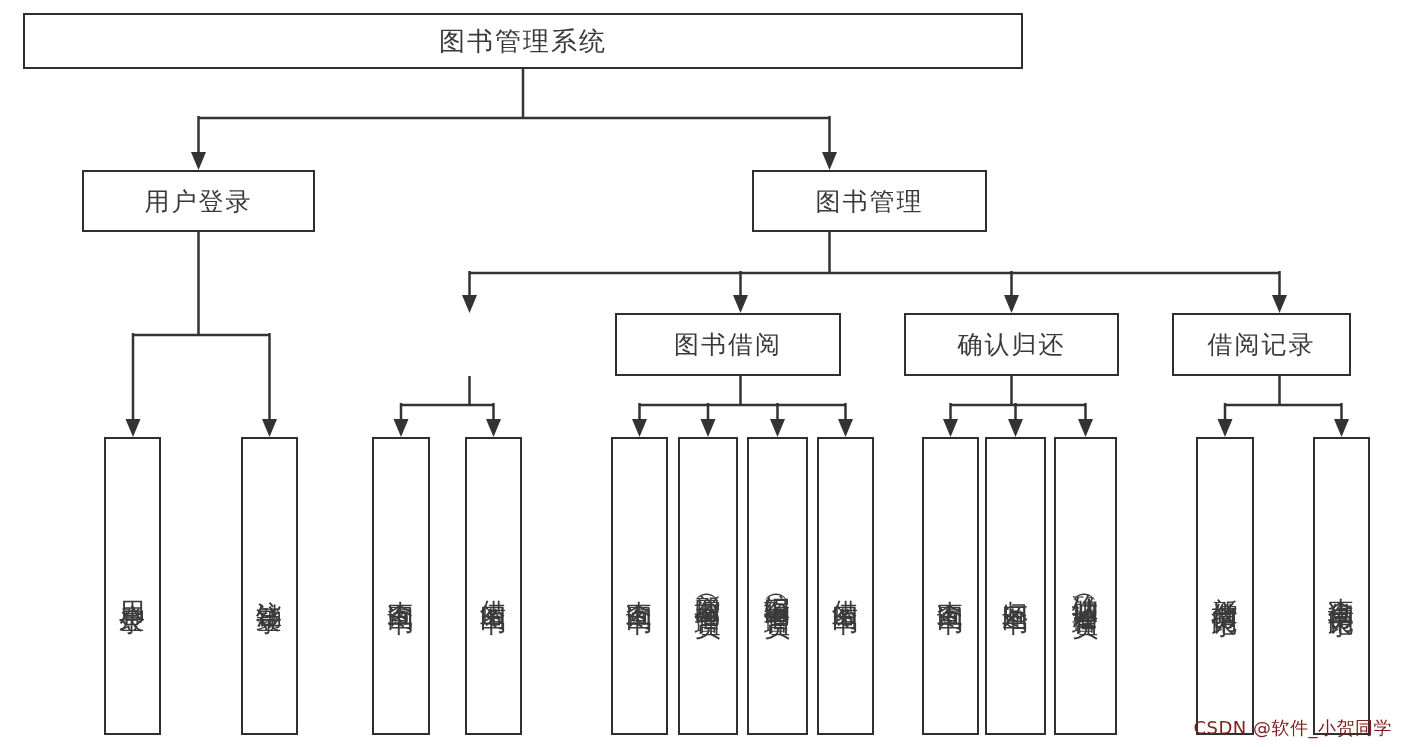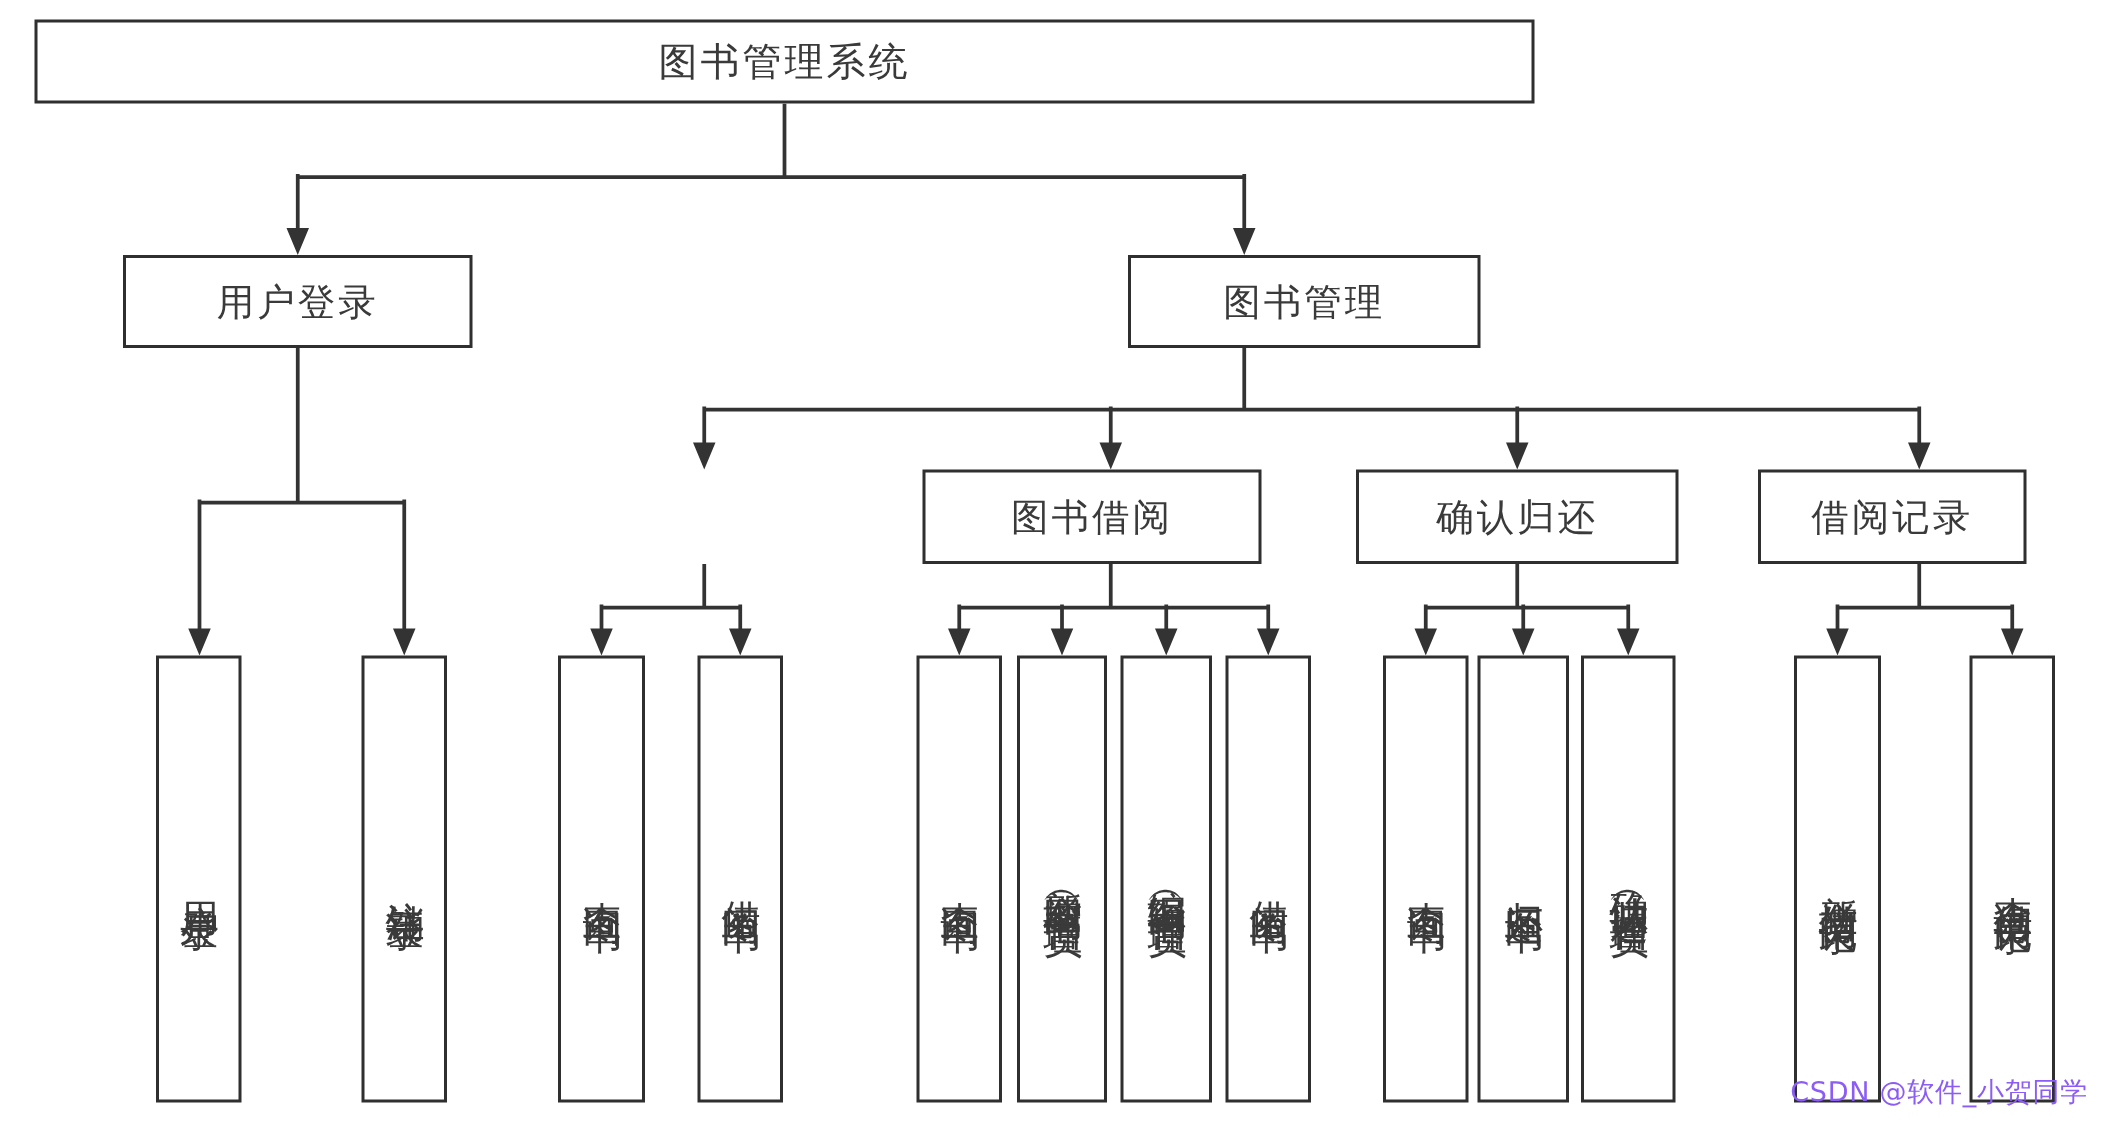--- a/index.html
+++ b/index.html
@@ -35,21 +35,21 @@
     line-height:1;
     letter-spacing:3px;
     color:#3a3a3a;
   }
   .watermark{
     position:absolute;
     right:13px;
     bottom:7px;
     font-size:18px;
     letter-spacing:0.5px;
-    color:#8b5cf6;
+    color:#7f1d1d;
     z-index:5;
     white-space:nowrap;
   }
 </style>
 </head>
 <body>
 
 <div class="canvas">
 
   <svg class="wires" viewBox="0 0 1405 747" xmlns="http://www.w3.org/2000/svg">

